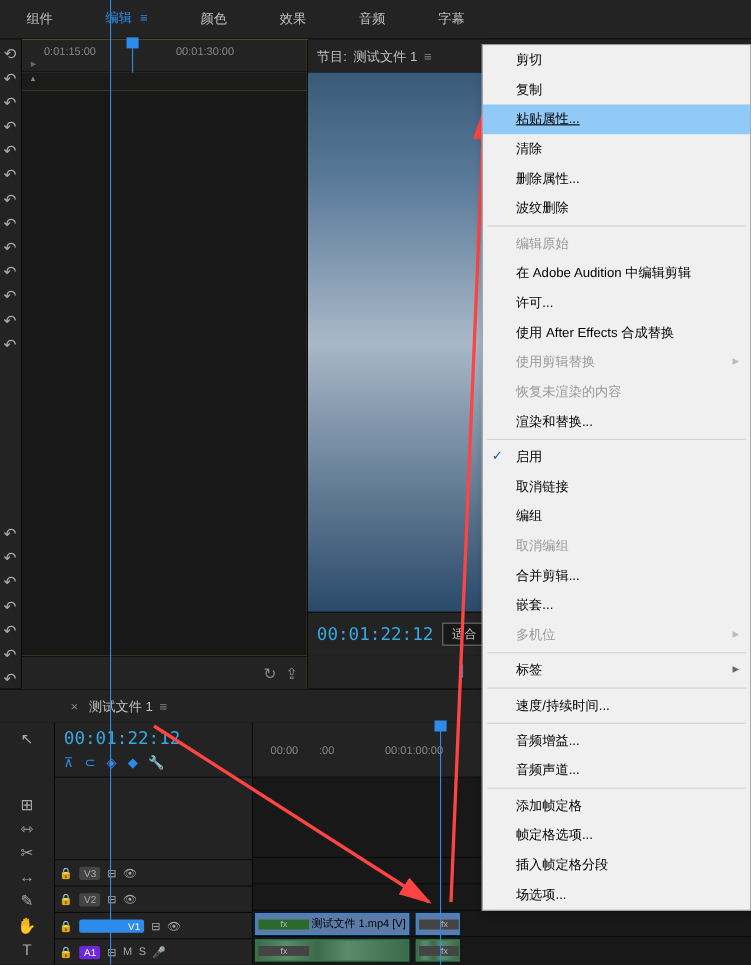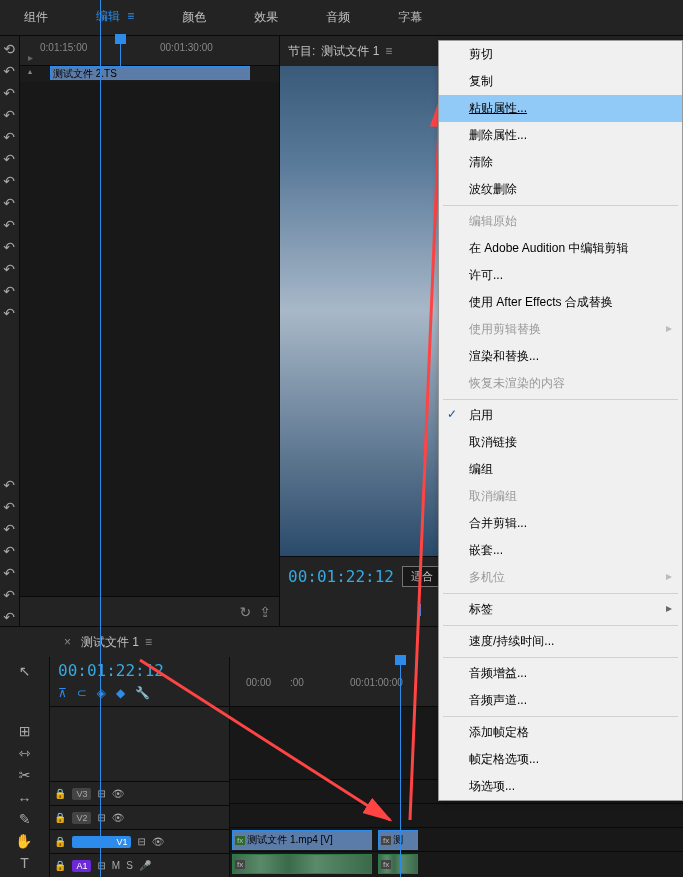--- a/index.html
+++ b/index.html
@@ -367,21 +367,21 @@
     }
     .tl-clip.audio {
       background: #4a7a5a;
       border-color: #2d7a4a;
       background-image: linear-gradient(90deg, #3a6a4a 0%, #5a8a6a 20%, #3a6a4a 40%, #5a8a6a 60%, #3a6a4a 100%);
     }
     .fx-badge {
       background: #444;
       color: #bababa;
       font-size: 8px;
-      padding: 0 2px;
+      padding: 0 20px;
       margin-right: 2px;
     }
     .fx-badge.green {
       background: #2a6a2a;
     }
     .context-menu {
       position: absolute;
       right: 0;
       top: 40px;
       width: 245px;
@@ -475,21 +475,20 @@
     <div class="timeline-ruler">
       <div class="time-mark" style="left:20px">0:01:15:00</div>
       <div class="time-mark" style="left:140px">00:01:30:00</div>
       <div class="playhead-line" style="left:100px;height:30px">
         <div class="playhead-marker"></div>
       </div>
       <div style="position:absolute;left:8px;top:16px;color:#666;font-size:10px">▸</div>
     </div>
     <div class="clip-track">
       <div style="position:absolute;left:8px;top:1px;color:#888;font-size:8px">▴</div>
-      <div class="video-clip">测试文件 2.TS</div>
     </div>
     <div class="source-empty">
       <div class="playhead-line"></div>
     </div>
     <div class="source-footer">
       <span class="footer-icon">↻</span>
       <span class="footer-icon">⇪</span>
     </div>
   </div>
 
@@ -614,49 +613,50 @@
         </div>
       </div>
     </div>
   </div>
 </div>
 
 <div class="context-menu" id="context-menu">
     <div class="menu-item"><span>剪切</span></div>
     <div class="menu-item"><span>复制</span></div>
     <div class="menu-item highlighted"><span>粘贴属性...</span></div>
+    <div class="menu-item"><span>清除</span></div>
     <div class="menu-item"><span>删除属性...</span></div>
-    <div class="menu-item"><span>清除</span></div>
     <div class="menu-item"><span>波纹删除</span></div>
     <div class="menu-divider"></div>
     <div class="menu-item disabled"><span>编辑原始</span></div>
     <div class="menu-item"><span>在 Adobe Audition 中编辑剪辑</span></div>
     <div class="menu-item"><span>许可...</span></div>
     <div class="menu-item"><span>使用 After Effects 合成替换</span></div>
     <div class="menu-item disabled"><span>使用剪辑替换</span><span class="menu-arrow">▸</span></div>
+    <div class="menu-item disabled"><span>恢复未渲染的内容</span></div>
     <div class="menu-item"><span>渲染和替换...</span></div>
-    <div class="menu-item disabled"><span>恢复未渲染的内容</span></div>
     <div class="menu-divider"></div>
     <div class="menu-item"><span class="menu-check">✓</span><span>启用</span></div>
     <div class="menu-item"><span>取消链接</span></div>
     <div class="menu-item"><span>编组</span></div>
     <div class="menu-item disabled"><span>取消编组</span></div>
     <div class="menu-item"><span>合并剪辑...</span></div>
     <div class="menu-item"><span>嵌套...</span></div>
     <div class="menu-item disabled"><span>多机位</span><span class="menu-arrow">▸</span></div>
     <div class="menu-divider"></div>
     <div class="menu-item"><span>标签</span><span class="menu-arrow">▸</span></div>
     <div class="menu-divider"></div>
     <div class="menu-item"><span>速度/持续时间...</span></div>
     <div class="menu-divider"></div>
     <div class="menu-item"><span>音频增益...</span></div>
     <div class="menu-item"><span>音频声道...</span></div>
     <div class="menu-divider"></div>
     <div class="menu-item"><span>添加帧定格</span></div>
     <div class="menu-item"><span>帧定格选项...</span></div>
+    <div class="menu-item"><span>插入帧定格分段</span></div>
     <div class="menu-item"><span>场选项...</span></div>
   </div>
 
 <svg class="annotation-arrow" style="left:130px;top:650px;width:300px;height:200px">
   <defs>
     <marker id="arrowhead1" markerWidth="10" markerHeight="10" refX="9" refY="3" orient="auto">
       <polygon points="0 0, 10 3, 0 6" fill="#ff4444"></polygon>
     </marker>
   </defs>
   <line x1="10" y1="10" x2="260" y2="170" stroke="#ff4444" stroke-width="3" marker-end="url(#arrowhead1)"></line>

